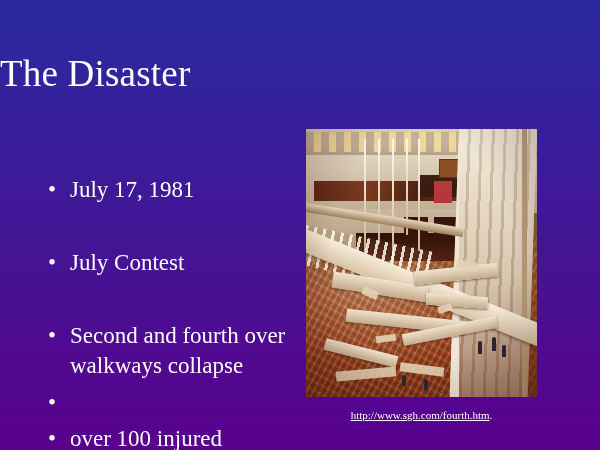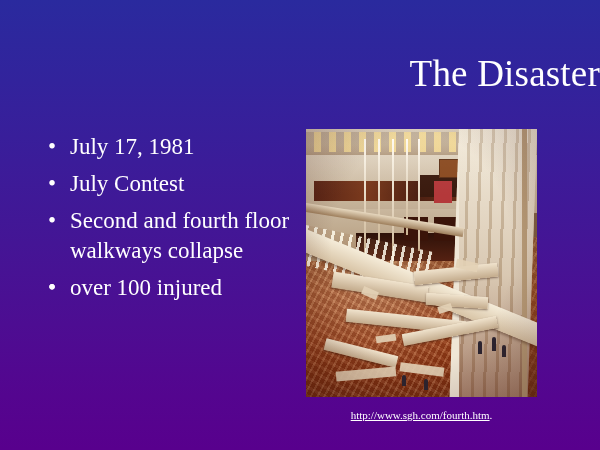--- a/index.html
+++ b/index.html
@@ -23,21 +23,21 @@
     font-family: "Liberation Serif", "DejaVu Serif", serif;
     -webkit-font-smoothing: antialiased;
   }
 
   
   #title {
     position: absolute;
     left: 0;
     top: 52px;
     width: 600px;
-    text-align: right;
+    text-align: left;
     color: #ffffff;
     font-size: 37px;
     line-height: 44px;
     font-weight: normal;
     letter-spacing: 0.2px;
     white-space: nowrap;
   }
 
   
   #bullets {
@@ -59,20 +59,21 @@
     left: 8px;
     top: 0;
     width: 12px;
     text-align: center;
     font-size: 23px;
     line-height: 30px;
     color: #ffffff;
   }
   .bullet-text {
     display: block;
+    margin-top: 43px;
   }
 
   
   #photo-frame {
     position: absolute;
     left: 306px;
     top: 129px;
     width: 231px;
     height: 268px;
     overflow: hidden;
@@ -280,21 +281,21 @@
       <span class="bullet-text">July 17, 1981</span>
     </div>
 
     <div class="bullet-row">
       <span class="bullet-mark">•</span>
       <span class="bullet-text">July Contest</span>
     </div>
 
     <div class="bullet-row">
       <span class="bullet-mark">•</span>
-      <span class="bullet-text">Second and fourth floor walkways collapse</span>
+      <span class="bullet-text">Second and fourth over walkways collapse</span>
     </div>
 
     <div class="bullet-row">
       <span class="bullet-mark">•</span>
     </div>
 
     <div class="bullet-row">
       <span class="bullet-mark">•</span>
       <span class="bullet-text">over 100 injured</span>
     </div>

